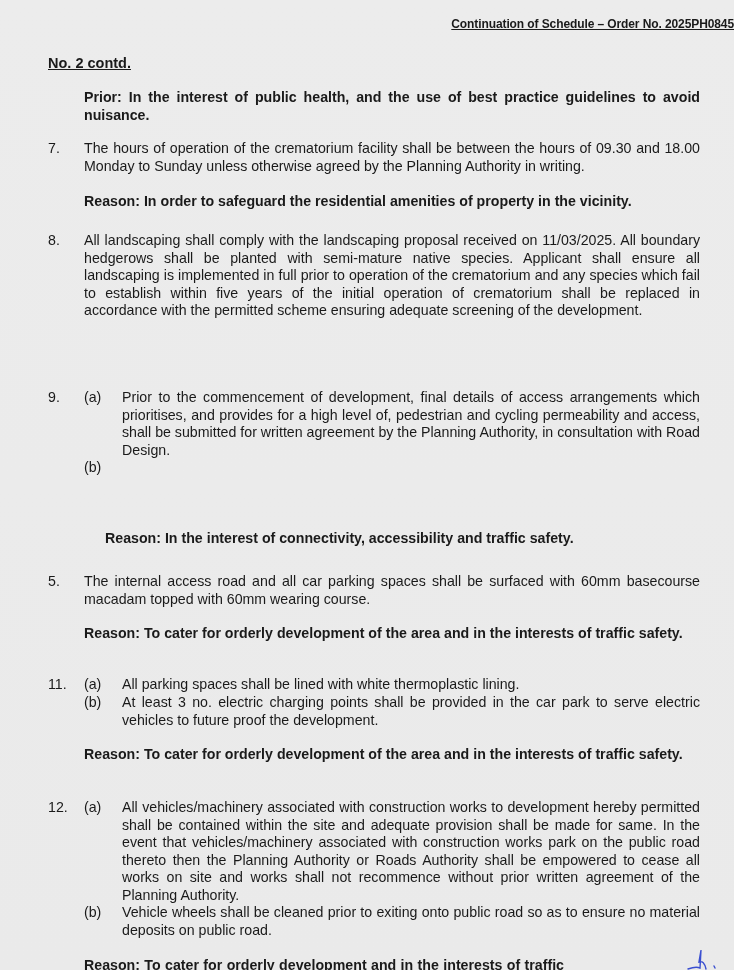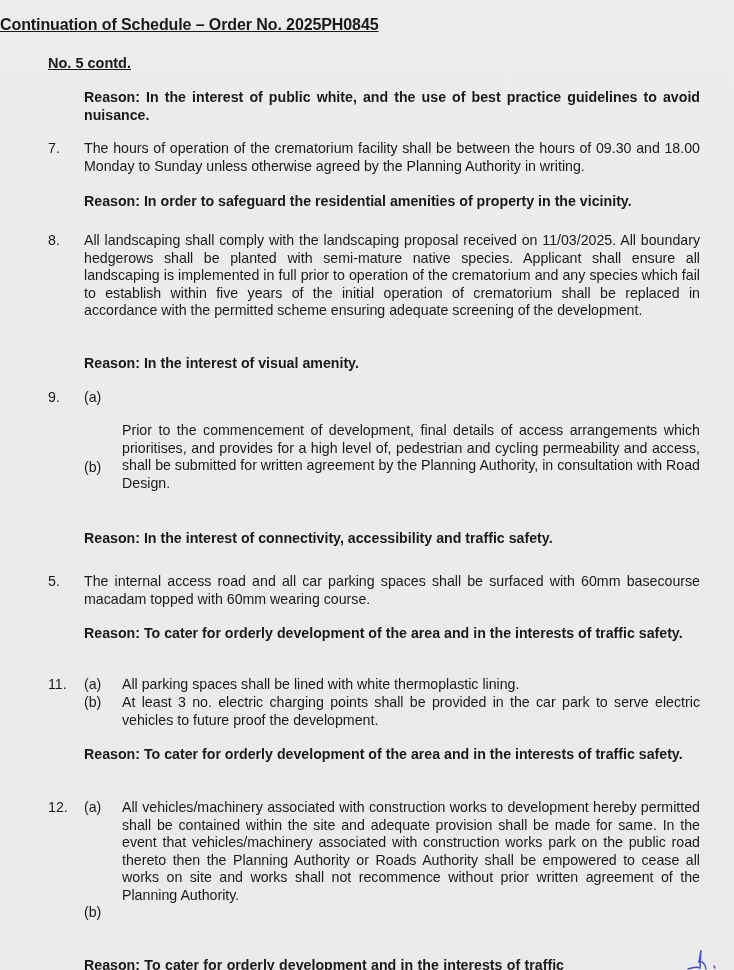--- a/index.html
+++ b/index.html
@@ -20,23 +20,23 @@
       position: absolute;
       left: 0; top: 0;
       width: 734px; height: 970px;
       background: linear-gradient(180deg, #ececec 0%, #eaeaea 100%);
     }
     .title {
       position: absolute;
       top: 16px;
       left: 0;
       width: 734px;
-      text-align: left;
+      text-align: right;
       font-weight: bold;
-      font-size: 16px;
+      font-size: 12px;
       text-decoration: underline;
       letter-spacing: -0.1px;
     }
     .subhead {
       position: absolute;
       top: 55px;
       left: 48px;
       font-weight: bold;
       font-size: 14.5px;
       text-decoration: underline;
@@ -69,52 +69,52 @@
       width: 40px;
       height: 22px;
     }
   </style>
 </head>
 <body>
 
 <div class="page">
 
   <div class="title">Continuation of Schedule – Order No. 2025PH0845</div>
-  <div class="subhead">No. 5 contd.</div>
+  <div class="subhead">No. 2 contd.</div>
 
-  <div class="blk bold" style="top:89px;">Reason: In the interest of public white, and the use of best practice guidelines to avoid nuisance.</div>
+  <div class="blk bold" style="top:89px;">Prior: In the interest of public health, and the use of best practice guidelines to avoid nuisance.</div>
 
   <div class="num" style="top:140px;">7.</div>
   <div class="blk" style="top:140px;">The hours of operation of the crematorium facility shall be between the hours of 09.30 and 18.00 Monday to Sunday unless otherwise agreed by the Planning Authority in writing.</div>
   <div class="blk bold" style="top:193px;">Reason: In order to safeguard the residential amenities of property in the vicinity.</div>
 
   <div class="num" style="top:232px;">8.</div>
   <div class="blk" style="top:232px;">All landscaping shall comply with the landscaping proposal received on 11/03/2025. All boundary hedgerows shall be planted with semi-mature native species. Applicant shall ensure all landscaping is implemented in full prior to operation of the crematorium and any species which fail to establish within five years of the initial operation of crematorium shall be replaced in accordance with the permitted scheme ensuring adequate screening of the development.</div>
-  <div class="blk bold" style="top:355px;">Reason: In the interest of visual amenity.</div>
 
   <div class="num" style="top:389px;">9.</div>
   <div class="sub" style="top:389px;">(a)</div>
-  <div class="subtext" style="top:389px;margin-top:33px;">Prior to the commencement of development, final details of access arrangements which prioritises, and provides for a high level of, pedestrian and cycling permeability and access, shall be submitted for written agreement by the Planning Authority, in consultation with Road Design.</div>
+  <div class="subtext" style="top:389px;">Prior to the commencement of development, final details of access arrangements which prioritises, and provides for a high level of, pedestrian and cycling permeability and access, shall be submitted for written agreement by the Planning Authority, in consultation with Road Design.</div>
   <div class="sub" style="top:459px;">(b)</div>
-  <div class="blk bold" style="top:530px;">Reason: In the interest of connectivity, accessibility and traffic safety.</div>
+  <div class="blk bold" style="top:530px;margin-left:21px;">Reason: In the interest of connectivity, accessibility and traffic safety.</div>
 
   <div class="num" style="top:573px;">5.</div>
   <div class="blk" style="top:573px;">The internal access road and all car parking spaces shall be surfaced with 60mm basecourse macadam topped with 60mm wearing course.</div>
   <div class="blk bold" style="top:625px;">Reason: To cater for orderly development of the area and in the interests of traffic safety.</div>
 
   <div class="num" style="top:676px;">11.</div>
   <div class="sub" style="top:676px;">(a)</div>
   <div class="subtext" style="top:676px;">All parking spaces shall be lined with white thermoplastic lining.</div>
   <div class="sub" style="top:694px;">(b)</div>
   <div class="subtext" style="top:694px;">At least 3 no. electric charging points shall be provided in the car park to serve electric vehicles to future proof the development.</div>
   <div class="blk bold" style="top:746px;">Reason: To cater for orderly development of the area and in the interests of traffic safety.</div>
 
   <div class="num" style="top:799px;">12.</div>
   <div class="sub" style="top:799px;">(a)</div>
   <div class="subtext" style="top:799px;">All vehicles/machinery associated with construction works to development hereby permitted shall be contained within the site and adequate provision shall be made for same. In the event that vehicles/machinery associated with construction works park on the public road thereto then the Planning Authority or Roads Authority shall be empowered to cease all works on site and works shall not recommence without prior written agreement of the Planning Authority.</div>
   <div class="sub" style="top:904px;">(b)</div>
+  <div class="subtext" style="top:904px;">Vehicle wheels shall be cleaned prior to exiting onto public road so as to ensure no material deposits on public road.</div>
   <div class="blk bold" style="top:957px; width:480px;">Reason: To cater for orderly development and in the interests of traffic safety.</div>
 
   <svg class="sig" viewBox="0 0 40 22">
     <path id="sig-path" d="M2 21 Q10 18 14 20 L15 2 L13 14 Q18 12 20 21 M28 18 L29 20" fill="none" stroke-width="1.4" stroke-linecap="round" stroke="#3a4fd0"></path>
   </svg>
 
 </div>
 
 </body></html>

